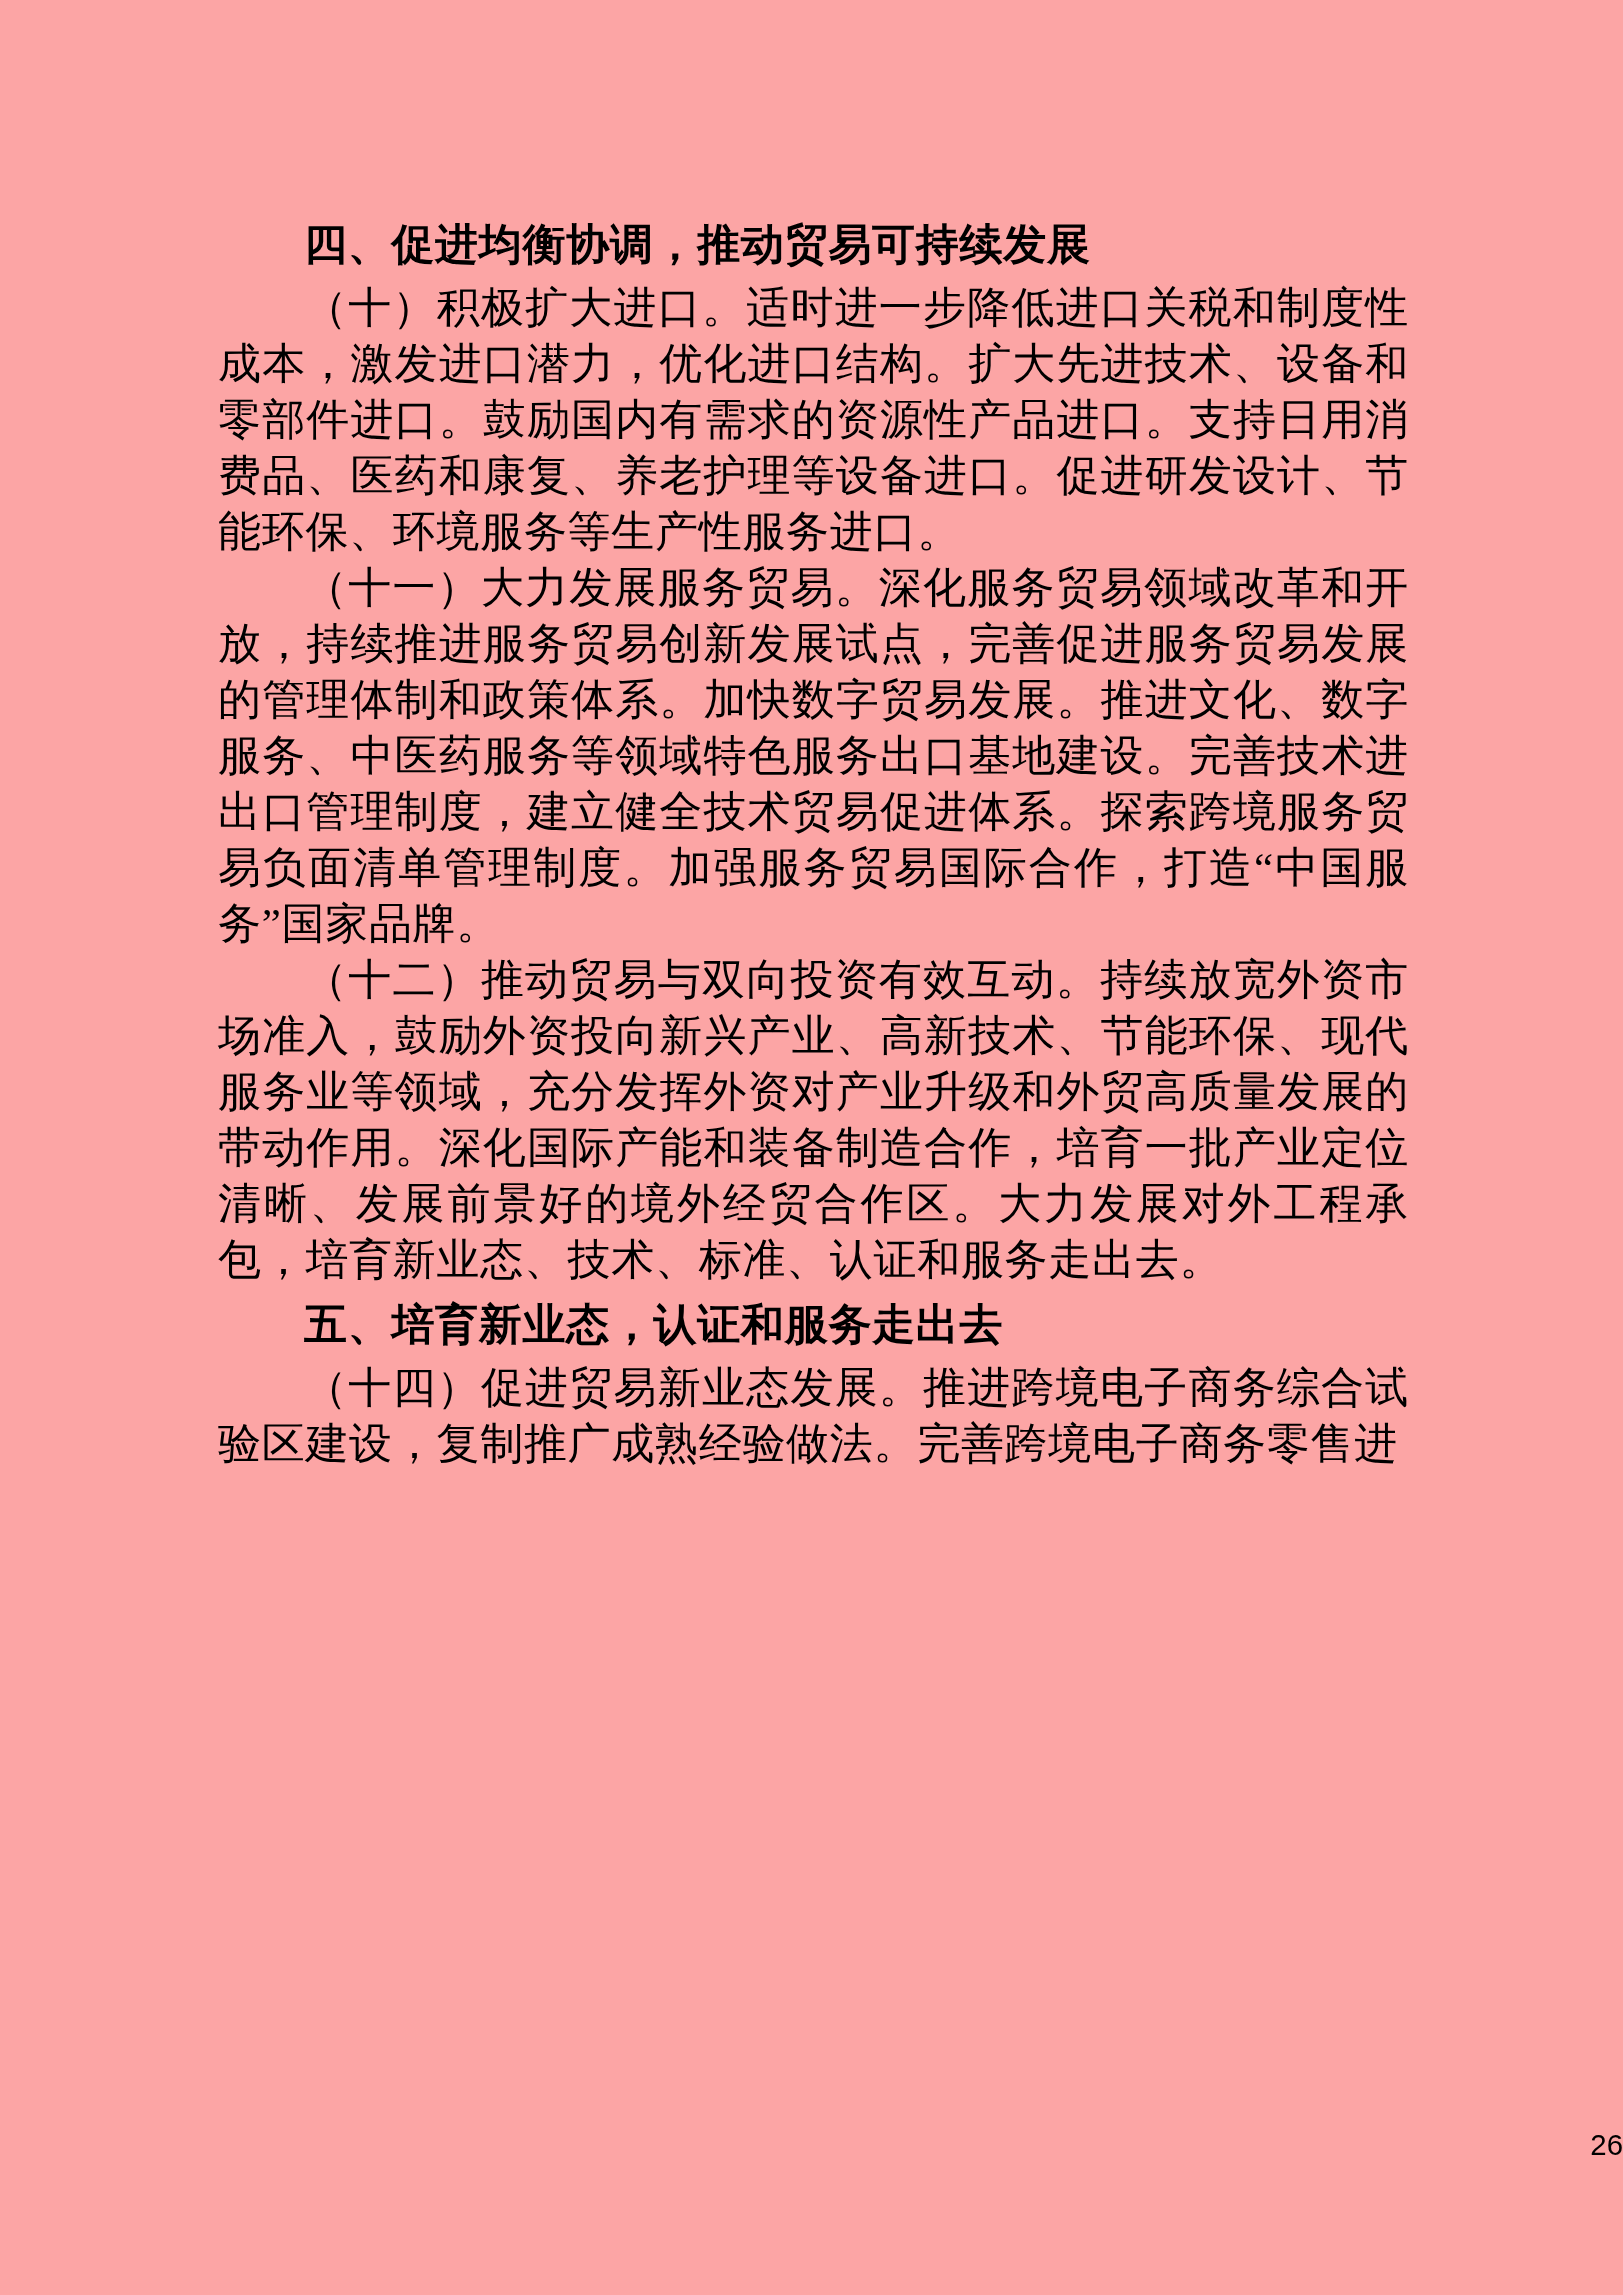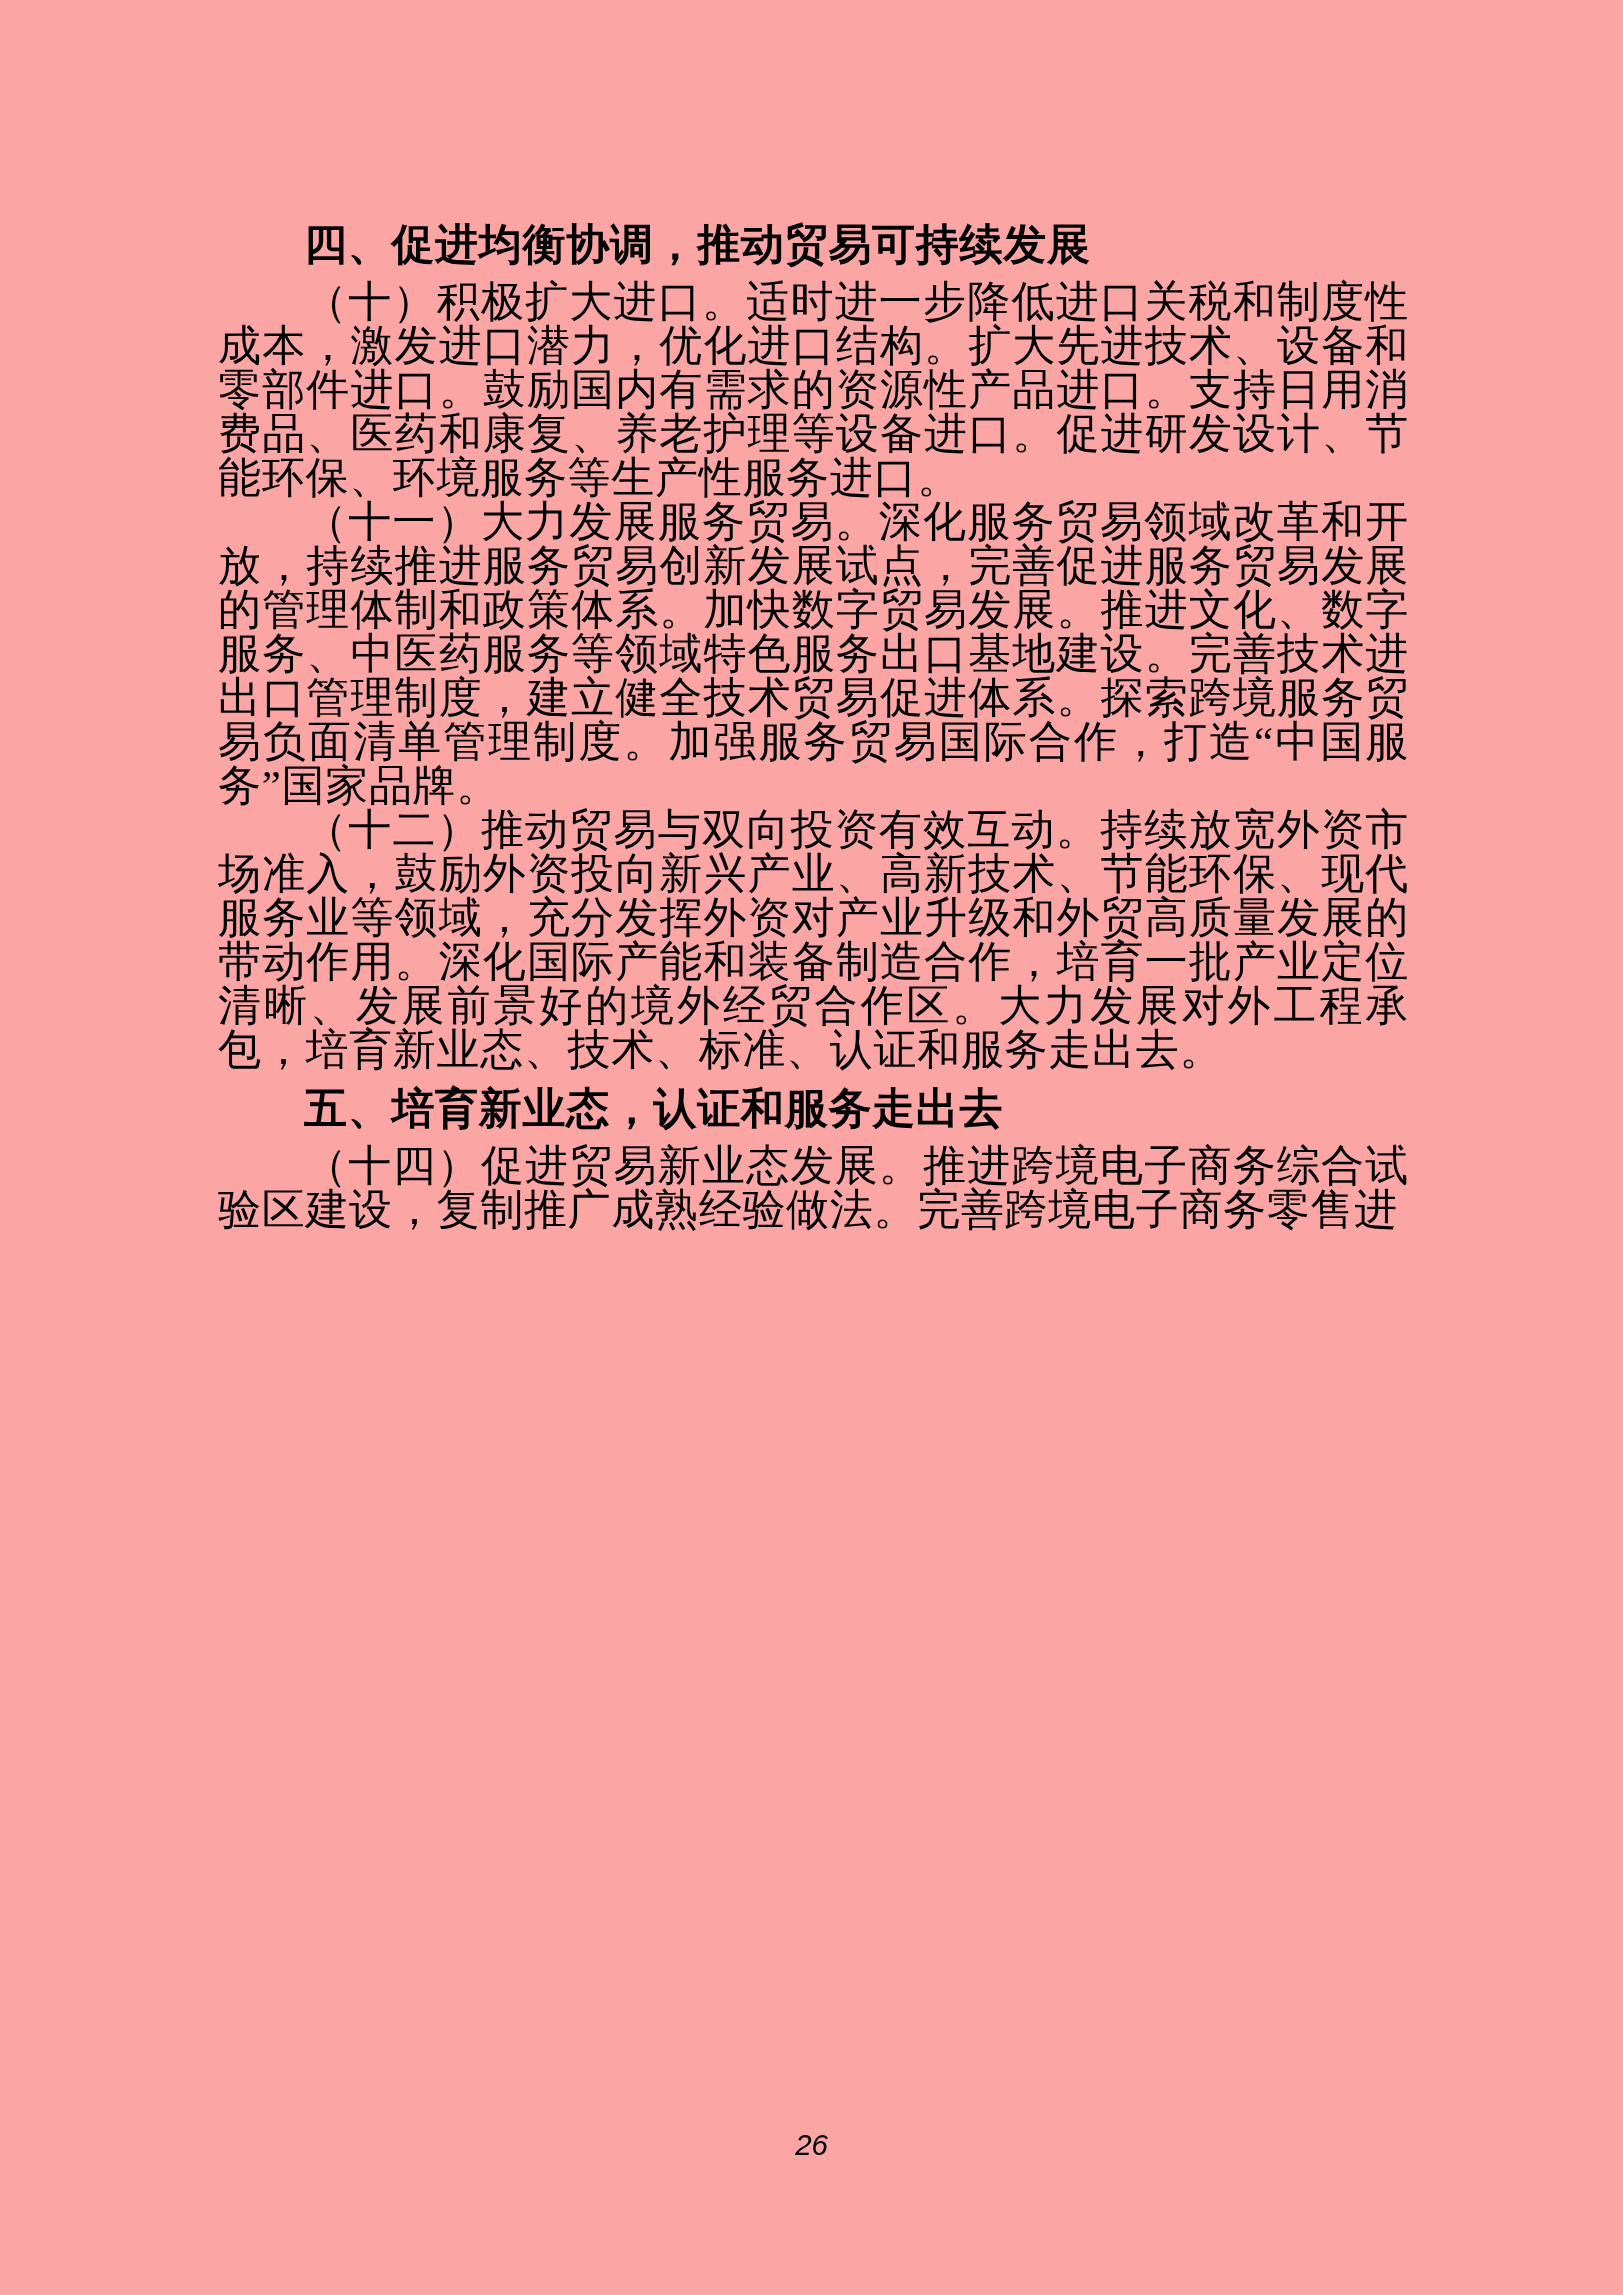--- a/index.html
+++ b/index.html
@@ -19,21 +19,21 @@
   .content {
     position: absolute;
     left: 218px;
     top: 208px;
     width: 1191px;
   }
   .para {
     margin: 0;
     font-family: "Liberation Serif", serif;
     font-size: 43px;
-    line-height: 44px;
+    line-height: 56px;
     text-align: justify;
     text-indent: 2em;
     letter-spacing: 0.7px;
     font-weight: 400;
     color: #000000;
   }
   .heading {
     margin: 0;
     font-family: "Liberation Sans", sans-serif;
     font-size: 43px;
@@ -41,26 +41,25 @@
     text-indent: 2em;
     letter-spacing: 0.7px;
     font-weight: 700;
     color: #000000;
   }
   .page-number {
     position: absolute;
     left: 0;
     right: 0;
     top: 2128px;
-    text-align: center;
+    text-align: right;
     font-family: "Liberation Sans", sans-serif;
     font-size: 29.4px;
     line-height: 33px;
     color: #000000;
-    font-style: italic;
   }
 </style>
 </head>
 <body>
 
 <div class="page">
   <div class="content">
     <h2 class="heading">四、促进均衡协调，推动贸易可持续发展</h2>
     <p class="para">（十）积极扩大进口。适时进一步降低进口关税和制度性成本，激发进口潜力，优化进口结构。扩大先进技术、设备和零部件进口。鼓励国内有需求的资源性产品进口。支持日用消费品、医药和康复、养老护理等设备进口。促进研发设计、节能环保、环境服务等生产性服务进口。</p>
     <p class="para">（十一）大力发展服务贸易。深化服务贸易领域改革和开放，持续推进服务贸易创新发展试点，完善促进服务贸易发展的管理体制和政策体系。加快数字贸易发展。推进文化、数字服务、中医药服务等领域特色服务出口基地建设。完善技术进出口管理制度，建立健全技术贸易促进体系。探索跨境服务贸易负面清单管理制度。加强服务贸易国际合作，打造“中国服务”国家品牌。</p>

